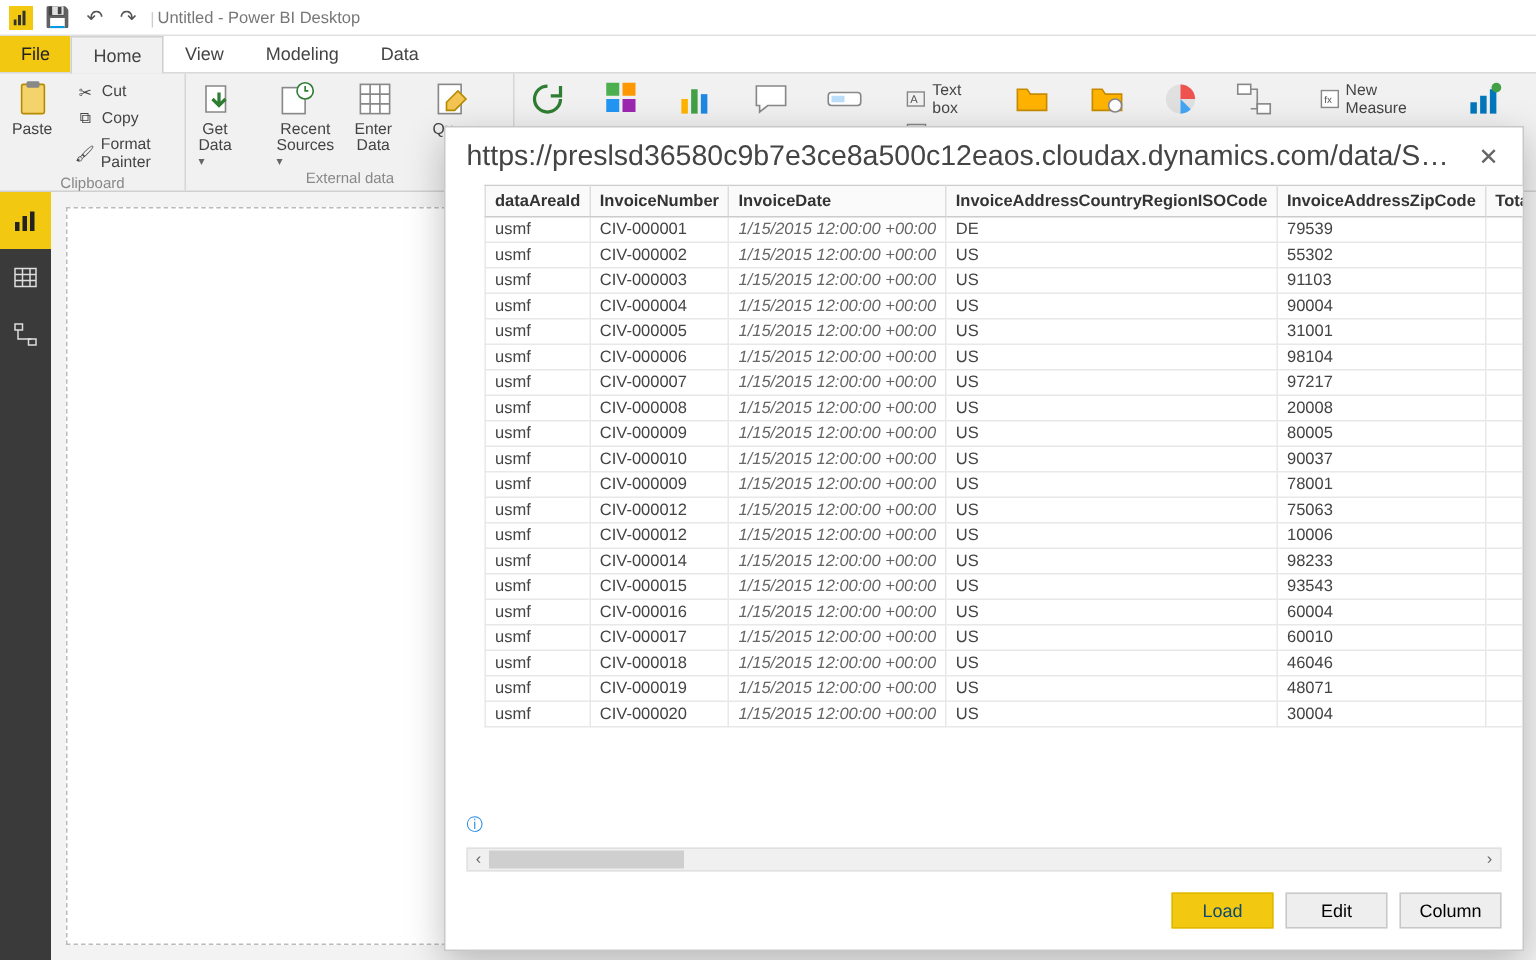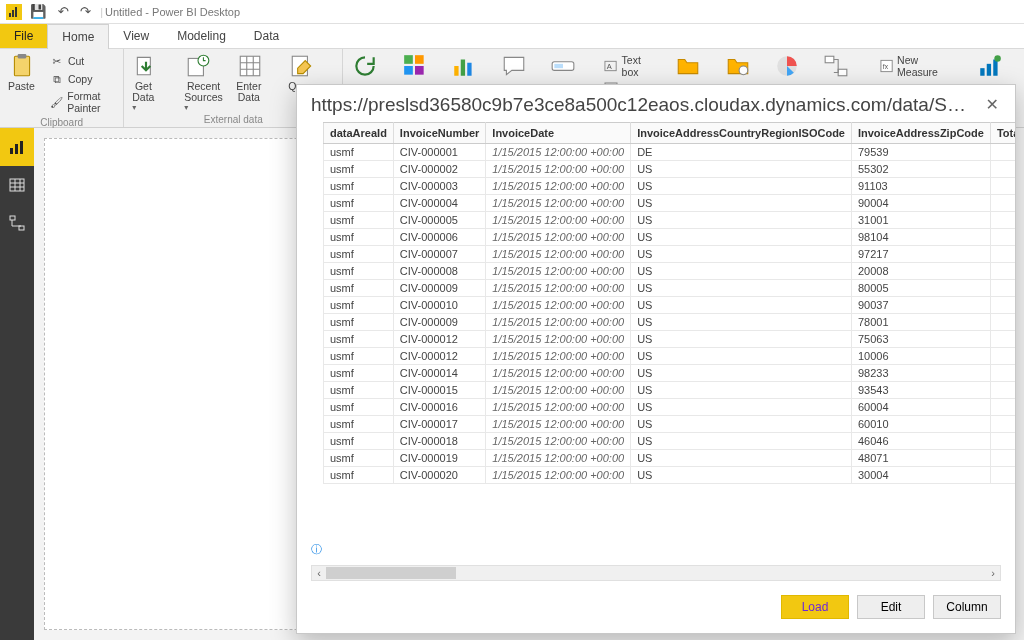--- a/index.html
+++ b/index.html
@@ -52,21 +52,21 @@
 .dialog td { padding:2px 6px; border:1px solid #e8e8e8; color:#444; white-space:nowrap;}
 .dialog td.it { font-style:italic; color:#666;}
 .dialog td.num { text-align:right; font-style:italic;}
 .dialog .info { padding:6px 14px 4px 14px; font-size:11px; color:#555; display:flex; align-items:center; gap:6px;}
 .dialog .scroll { margin:4px 14px; height:16px; background:#f0f0f0; border:1px solid #e0e0e0; position:relative;}
 .dialog .scroll .thumb { position:absolute; left:14px; top:1px; height:12px; width:130px; background:#cfcfcf;}
 .dialog .scroll .arrow { position:absolute; top:0; width:14px; height:14px; text-align:center; color:#666; cursor:pointer; font-size:11px; line-height:14px;}
 .dialog .scroll .arrow.l { left:0;} .dialog .scroll .arrow.r { right:0;}
 .dialog .btns { display:flex; justify-content:flex-end; gap:8px; padding:10px 14px 14px;}
 .dialog .btns button { min-width:68px; height:24px; border:1px solid #c8c8c8; background:#eee; font-size:12px; cursor:pointer;}
-.dialog .btns button.primary { background:#f2c811; border-color:#e0b800; color:#6d28d9;}
+.dialog .btns button.primary { background:#f2c811; border-color:#e0b800; color:#0c4a6e;}
 </style>
 </head>
 <body>
 
 <div class="titlebar">
   <div class="pbi-logo">
     <svg viewBox="0 0 10 10">
         <rect x="0" y="6" width="2" height="4" fill="#333"></rect>
         <rect x="3" y="3" width="2" height="7" fill="#333"></rect>
         <rect x="6" y="0" width="2" height="10" fill="#333"></rect>

